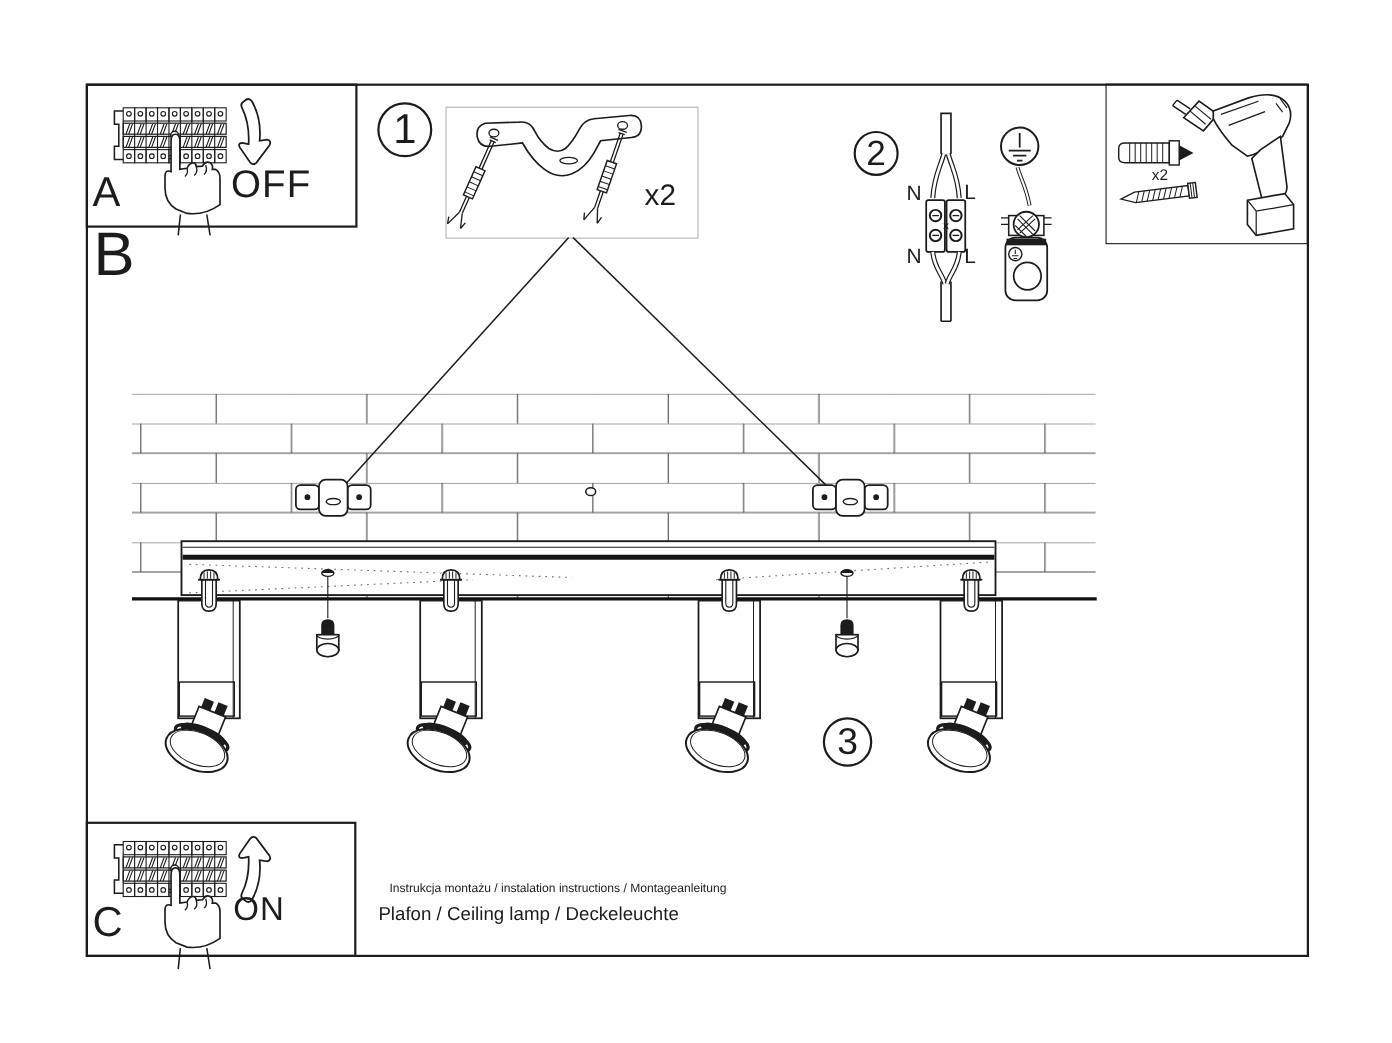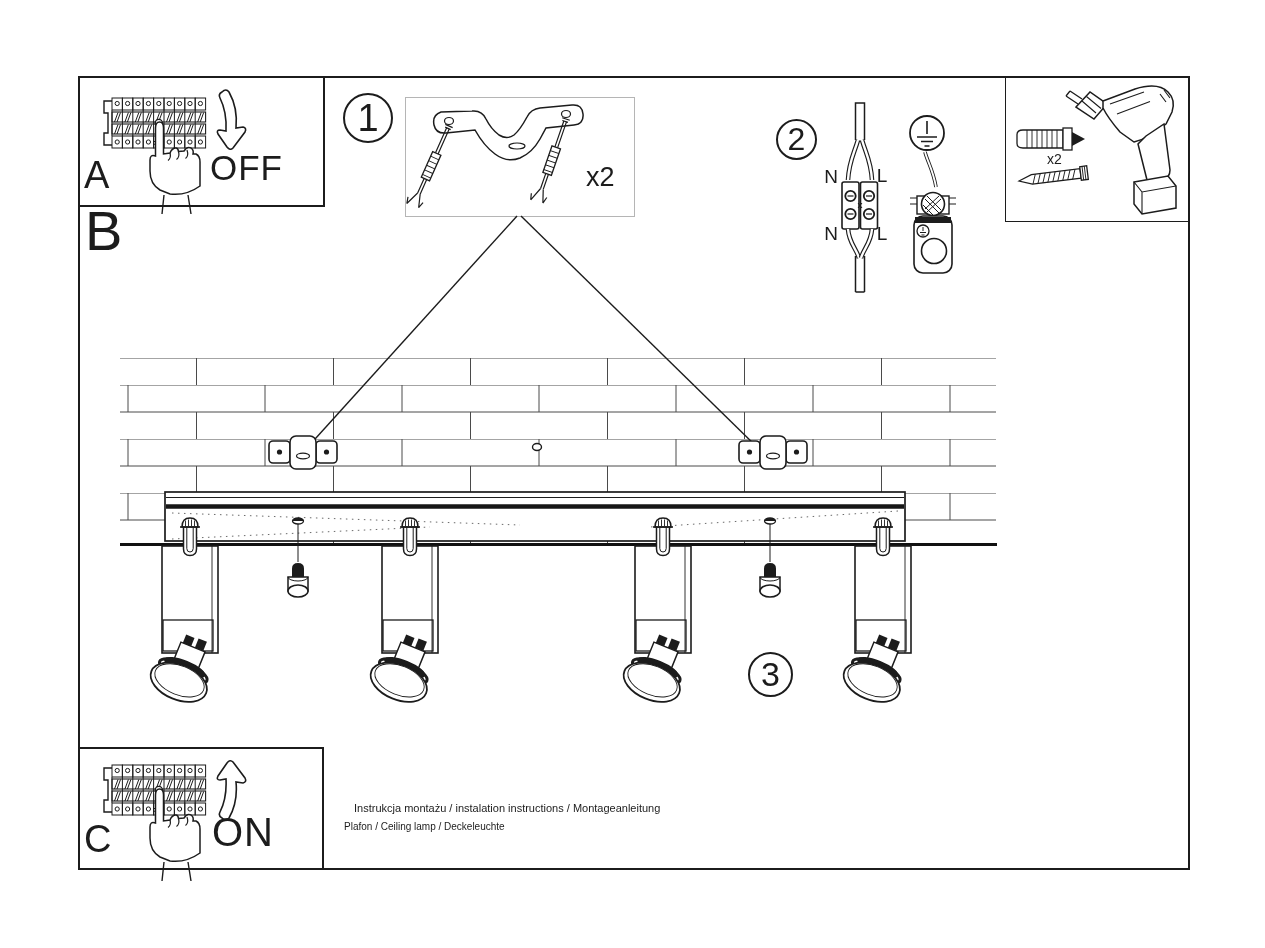--- a/index.html
+++ b/index.html
@@ -256,17 +256,17 @@
   <div class="lbl ctr" style="left:821px;top:224px;width:20px;font-size:19px;">N</div>
   <div class="lbl ctr" style="left:872px;top:224px;width:20px;font-size:19px;">L</div>
 
   <div class="circle" style="left:748px;top:652px;width:45px;height:45px;font-size:34px;">
     <span>3</span>
   </div>
 
   <div class="lbl" style="left:1047px;top:152px;font-size:14px;">x2</div>
 
   <div class="lbl" style="left:84px;top:820px;font-size:38px;">C</div>
-  <div class="lbl" style="left:212px;top:812px;font-size:40px;letter-spacing:1px;text-align:right;">ON</div>
+  <div class="lbl" style="left:212px;top:812px;font-size:30px;letter-spacing:1px;text-align:right;">ON</div>
 
   <div class="lbl" style="left:344px;top:803px;font-size:11px;margin-left:10px;">Instrukcja montażu / instalation instructions / Montageanleitung</div>
-  <div class="lbl" style="left:344px;top:822px;font-size:10px;">Plafon / Ceiling lamp / Deckeleuchte</div>
+  <div class="lbl" style="left:344px;top:822px;font-size:17px;">Plafon / Ceiling lamp / Deckeleuchte</div>
 </div>
 
 </body></html>

